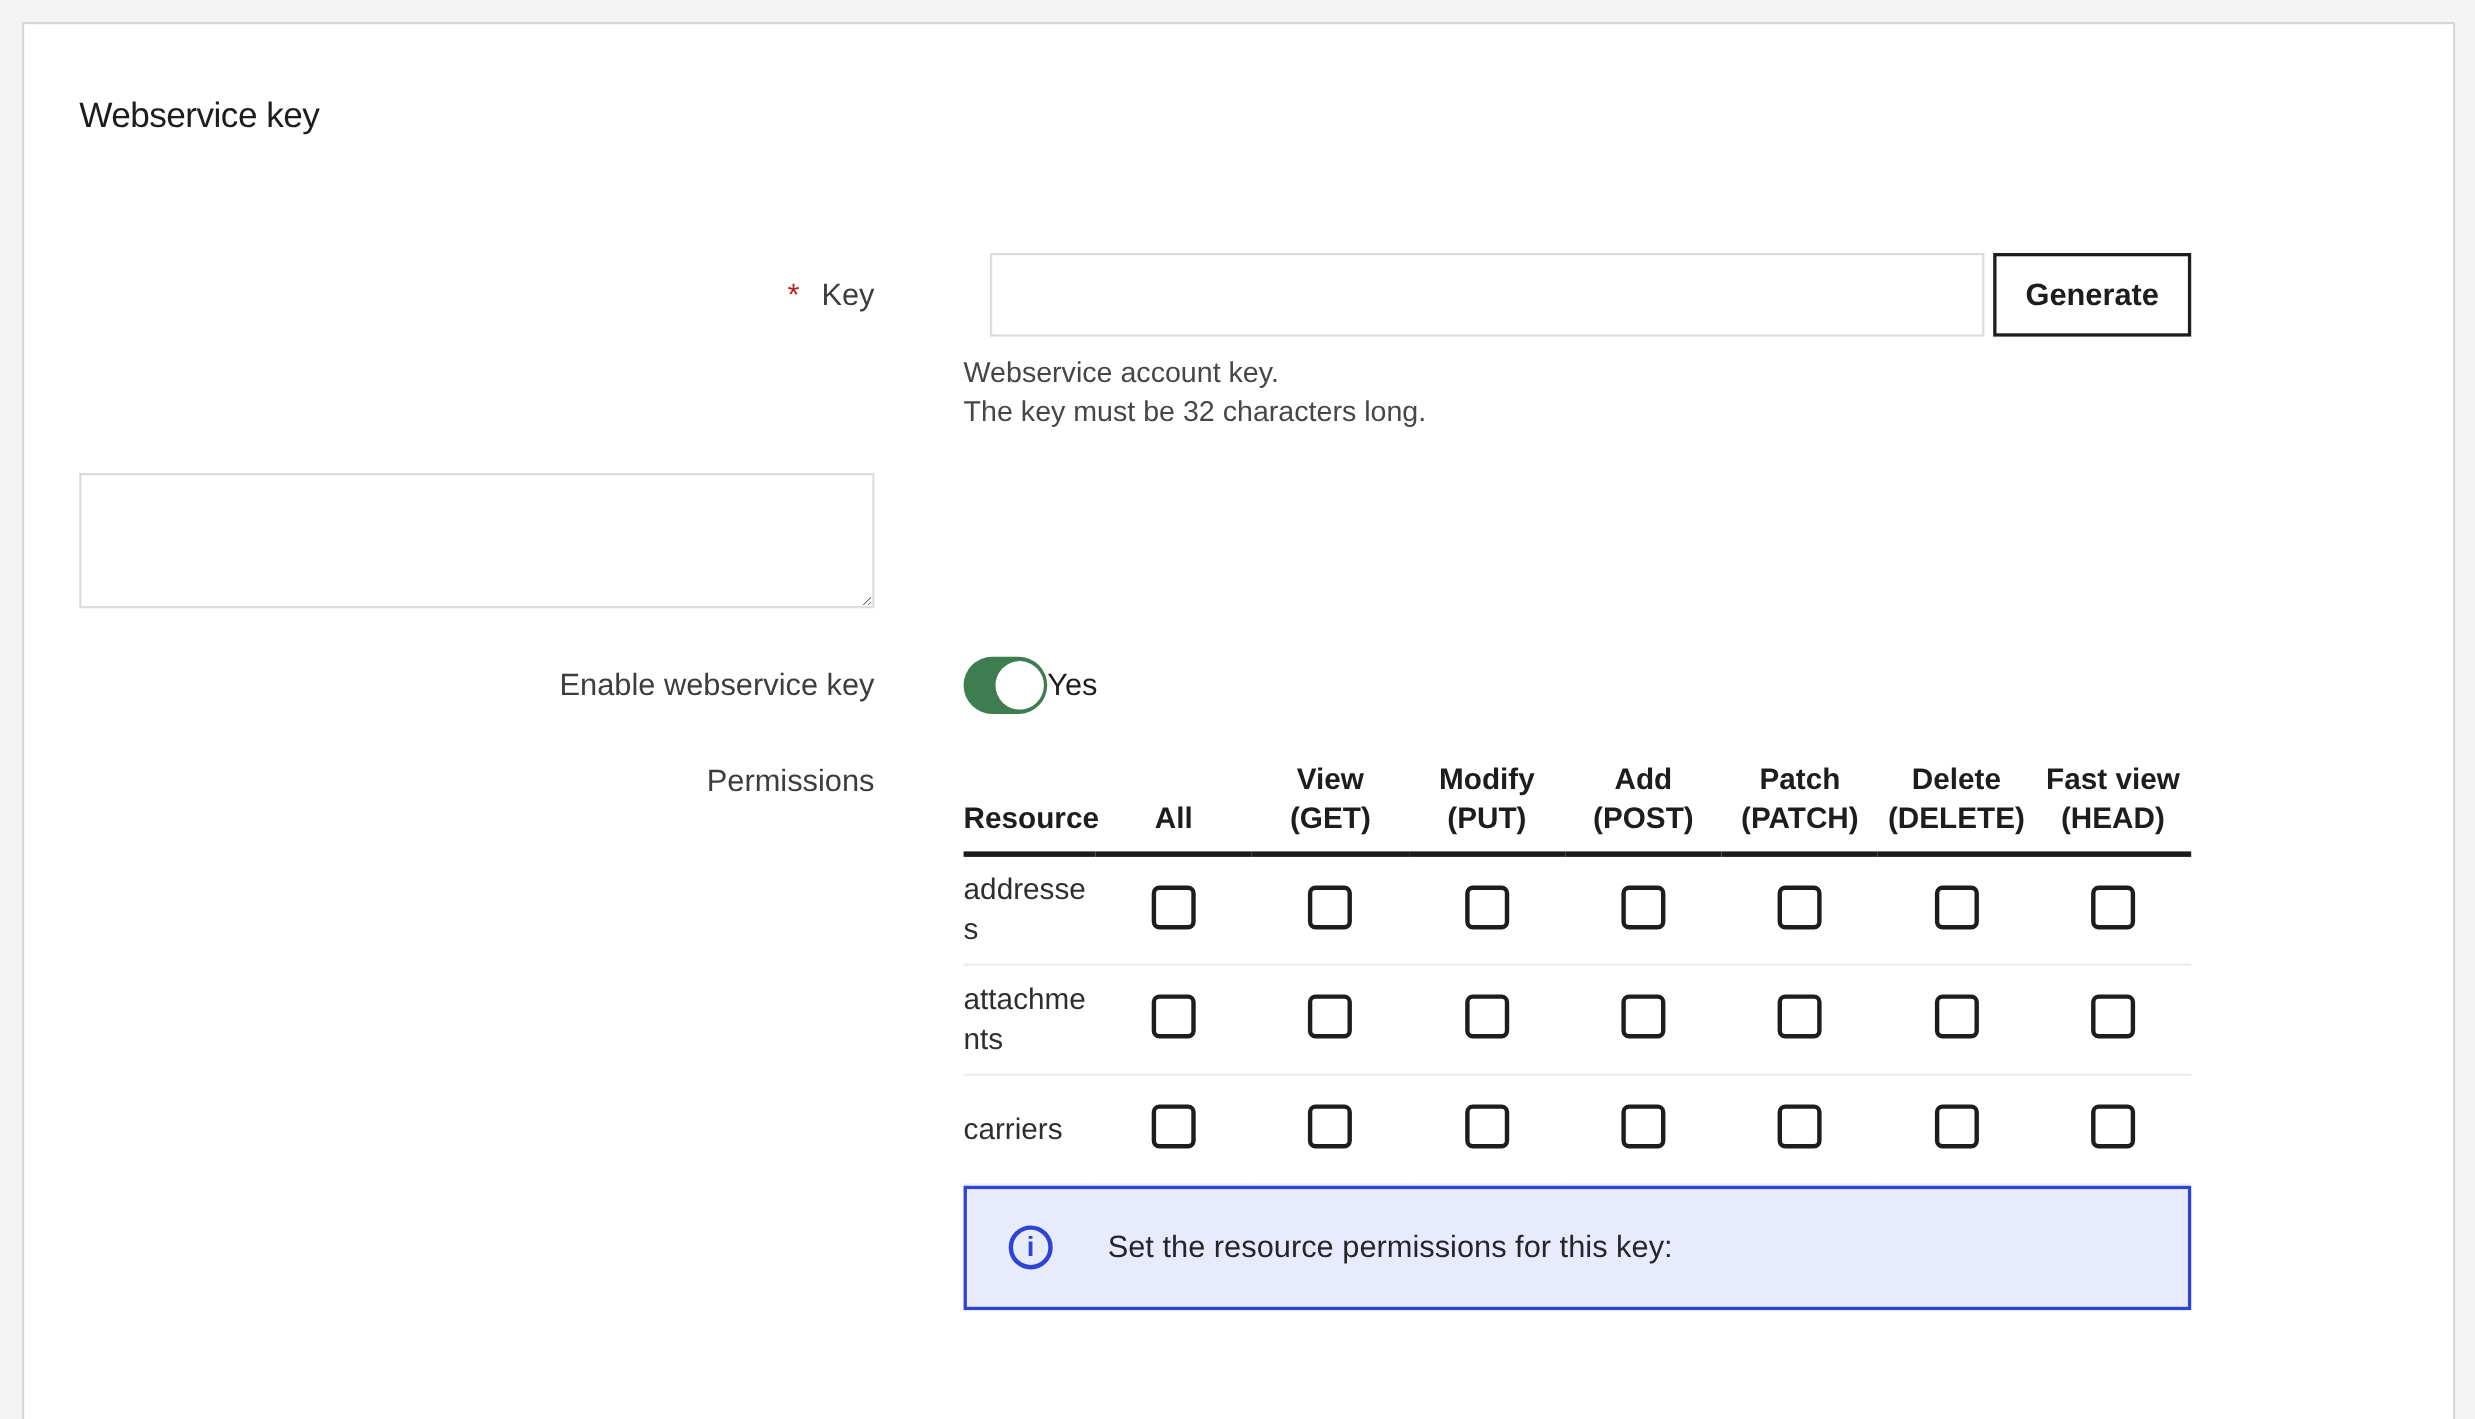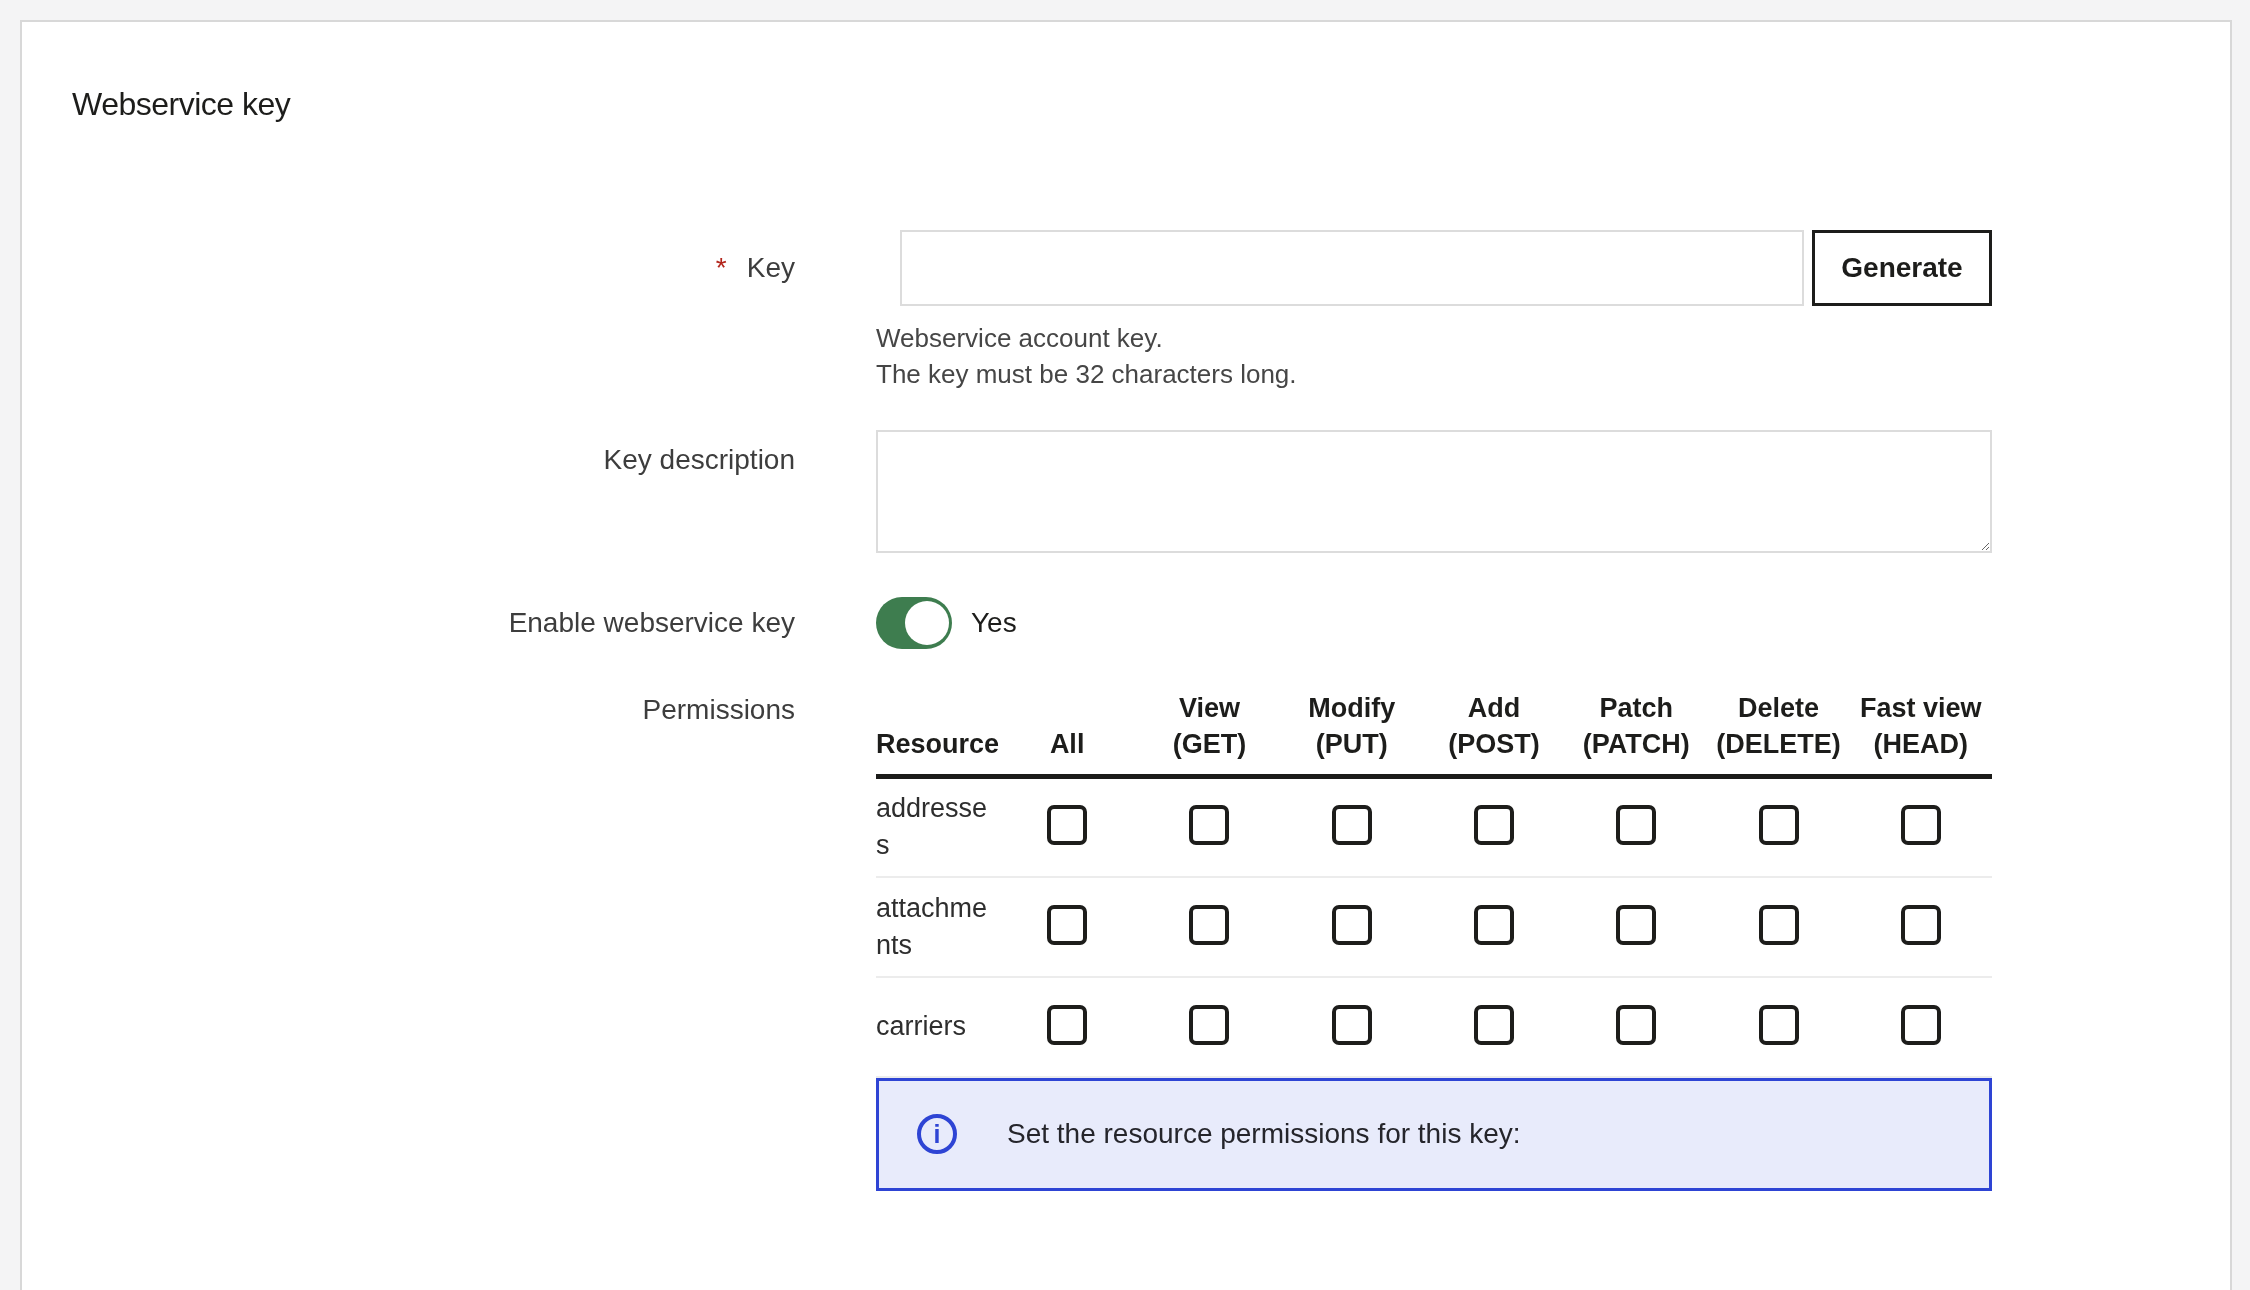--- a/index.html
+++ b/index.html
@@ -59,21 +59,21 @@
   }
   .help-text{margin-top:14px;font-size:26px;line-height:36px;color:#464646;}
   .help-text p{margin:0;}
   .desc-textarea{
     width:100%;height:123px;border:2px solid #dcdcdc;background:#fff;
     font-family:"Liberation Sans",sans-serif;font-size:28px;color:#2b2b2b;
     padding:10px 16px;outline:none;resize:both;border-radius:0;display:block;
   }
   .row-desc .help-text{margin-top:12px;}
 
-  .enable-cell{display:flex;align-items:center;gap:19px;}
+  .enable-cell{display:flex;align-items:center;}
   .switch{
     position:relative;width:76px;height:52px;border-radius:26px;
     background:var(--accent-green);cursor:pointer;flex:0 0 auto;
   }
   .switch .knob{
     position:absolute;top:4px;right:3px;width:44px;height:44px;
     background:#fff;border-radius:50%;
   }
   .switch-state{font-size:28px;color:var(--ink);}
 
@@ -132,23 +132,20 @@
           <button class="generate-btn">Generate</button>
         </div>
         <div class="help-text">
           <p>Webservice account key.</p>
           <p>The key must be 32 characters long.</p>
         </div>
       </div>
     </div>
 
     <div class="row row-desc">
-      <div class="label-cell">
-        <span>Key description</span>
-      </div>
       <div>
         <textarea class="desc-textarea" style=""></textarea>
       </div>
     </div>
 
     <div class="row row-enable">
       <div class="label-cell">
         <span>Enable webservice key</span>
       </div>
       <div class="enable-cell">

